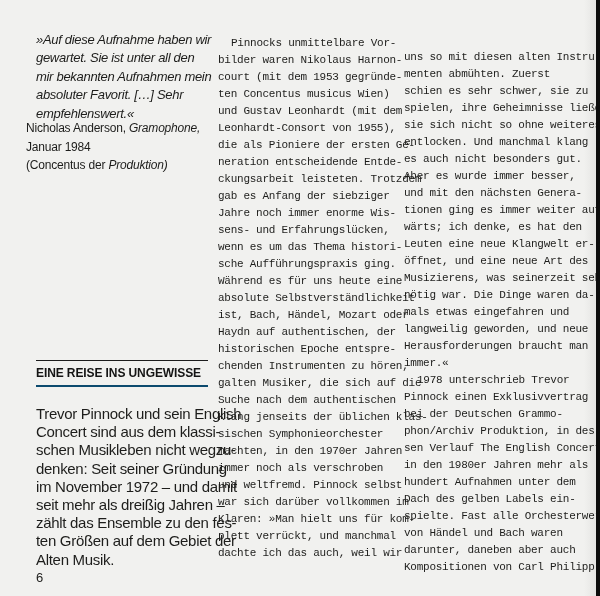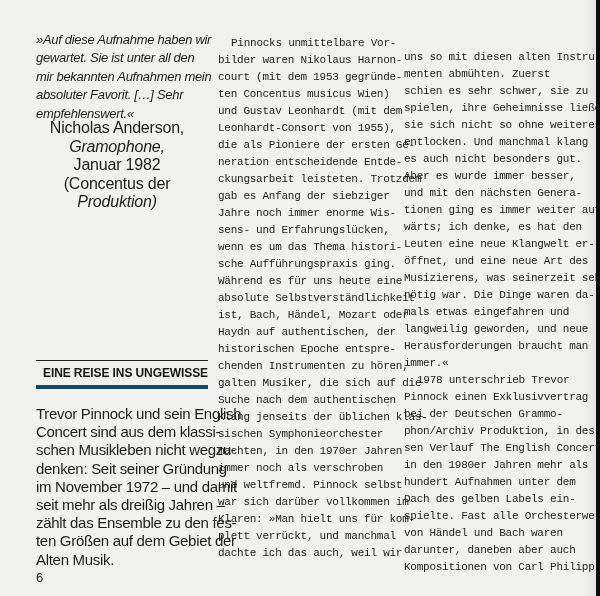--- a/index.html
+++ b/index.html
@@ -22,37 +22,36 @@
     font-style:italic;
     font-size:13px;line-height:18.4px;letter-spacing:-0.3px;
     white-space:pre;
   }
   .quote .rom{font-style:normal;}
   .q1{top:31px;}
   .q2{top:190px;white-space:pre-line;}
 
   .attr{
     position:absolute;left:-10px;width:182px;
-    text-align:center;
-    font-size:16px;line-height:18.6px;letter-spacing:-0.2px;
+    text-align:left;
+    font-size:12px;line-height:18.6px;letter-spacing:-0.2px;
   }
   .attr .ital{font-style:italic;}
   .attr1{top:119px;}
   .attr2{top:299px;}
 
   .heading{
     position:absolute;top:360px;left:0;width:172px;
     margin:0;
     font-size:12px;font-weight:bold;letter-spacing:-0.1px;
     color:#141414;
     padding:5px 0 5px 0;
     border-top:1.5px solid #1c1c1c;
-    border-bottom:4px solid #0c4a6e;
+    border-bottom:2px solid #0c4a6e;
     white-space:nowrap;
-    text-align:right;
   }
 
   .body-left{
     position:absolute;top:405px;left:0;width:172px;
     font-size:15px;line-height:18.2px;letter-spacing:-0.3px;
     white-space:pre;
   }
 
   .pagenum{
     position:absolute;top:570px;left:0;
@@ -81,21 +80,21 @@
 <div class="page">
 
   <div class="col col-left">
 
     <p class="quote q1">»Auf diese Aufnahme haben wir
 gewartet. Sie ist unter all den
 mir bekannten Aufnahmen mein
 absoluter Favorit. […] Sehr
 empfehlenswert.«</p>
 
-    <p class="attr attr1"><span>Nicholas Anderson, </span><span class="ital">Gramophone,</span><br><span>Januar 1982</span><br><span>(Concentus der </span><span class="ital">Produktion)</span></p>
+    <p class="attr attr1"><span>Nicholas Anderson, </span><span class="ital">Gramophone,</span><br><span>Januar 1984</span><br><span>(Concentus der </span><span class="ital">Produktion)</span></p>
 
 
 
     <h2 class="heading">EINE REISE INS UNGEWISSE</h2>
 
     <p class="body-left">Trevor Pinnock und sein English
 Concert sind aus dem klassi-
 schen Musikleben nicht wegzu-
 denken: Seit seiner Gründung
 im November 1972 – und damit

